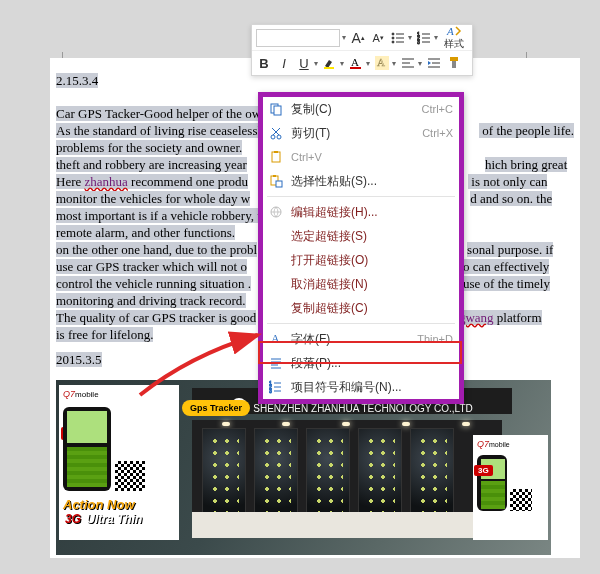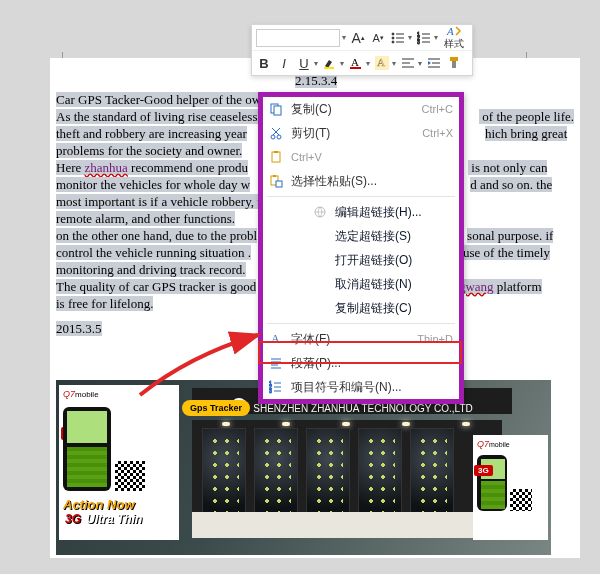--- a/index.html
+++ b/index.html
@@ -2,36 +2,36 @@
 <html><head>
 <meta charset="utf-8">
 <style>
 * { margin: 0; padding: 0; box-sizing: border-box; }
 body { width: 600px; height: 574px; background: #d8d8d8; font-family: "Microsoft YaHei", "SimSun", Arial, sans-serif; position: relative; overflow: hidden; }
 .page { position: absolute; left: 50px; top: 58px; width: 530px; height: 500px; background: #fff; }
 .ruler-tick { position: absolute; top: 52px; width: 8px; height: 8px; border-left: 1px solid #999; border-bottom: 1px solid #999; }
 .doc-text { position: absolute; left: 56px; top: 72px; width: 520px; font-size: 13px; line-height: 17px; color: #000; font-family: "Times New Roman", serif; }
 .doc-text .sel { background: #c9cdd6; }
 .doc-text .red-u { color: #701a75; border-bottom: 1px wavy #c00; text-decoration: underline wavy #c00; }
-.date1 { margin-bottom: 2px; text-align: center; }
+.date1 { margin-bottom: 16px; }
 .title-l { margin-bottom: 0; }
 .gap { height: 2px; }
 .date2 { margin-top: 6px; }
 .mini-toolbar { position: absolute; left: 251px; top: 24px; width: 222px; background: #fff; border: 1px solid #d5d5d5; box-shadow: 0 2px 5px rgba(0,0,0,0.15); font-size: 11px; }
 .mini-toolbar .row { display: flex; align-items: center; height: 25px; gap: 4px; padding: 0 4px; }
 .mini-toolbar .row.r2 { border-top: 1px solid #eee; }
 .ft-select { border: 1px solid #ccc; width: 84px; height: 18px; background: #fff; }
 .tb-icon { width: 16px; height: 16px; display: flex; align-items: center; justify-content: center; color: #333; }
 .tb-icon svg { width: 14px; height: 14px; }
 .tb-text { font-family: Arial; font-size: 13px; }
 .drop { font-size: 8px; margin-left: -2px; color: #666; }
 .style-btn { display:flex; flex-direction: column; align-items:center; font-size:10px; color:#333; margin-left: 2px; }
 .ctx-menu { position: absolute; left: 258px; top: 92px; width: 206px; background: #fff; border: 5px solid #a21caf; box-shadow: 1px 2px 6px rgba(0,0,0,0.25); font-size: 12px; color: #333; }
 .ctx-item { display: flex; align-items: center; height: 24px; padding: 0 6px 0 4px; }
-.ctx-item.disabled { color: #0f172a; margin-left: 44px; }
+.ctx-item.disabled { color: #7f1d1d; }
 .ctx-ico { width: 18px; height: 18px; display:flex; align-items:center; justify-content:center; margin-right: 6px; color: #2a6dc0; }
 .ctx-ico svg { width:14px; height:14px; }
 .ctx-label { flex: 1; }
 .ctx-shortcut { color: #999; font-size: 11px; }
 .ctx-sep { height: 1px; background: #e3e3e3; margin: 3px 4px; }
 .highlight { position: absolute; border: 2px solid #e02828; }
 .arrow { position: absolute; pointer-events: none; }
 .photo { position: absolute; left: 56px; top: 380px; width: 495px; height: 175px; background: linear-gradient(120deg,#2e3a3b 0%, #3b4a4b 40%, #5a6866 70%, #7a8683 100%); overflow: hidden; }
 .photo .banner { position: absolute; left: 136px; top: 8px; width: 320px; height: 26px; background: #1d1d1d; color:#fff; font-size:10px; display:flex; align-items:flex-end; justify-content:center; gap:6px; }
 .photo .banner .logo2 { background:#fff; color:#c00; border-radius:50%; width:16px;height:16px; display:flex;align-items:center;justify-content:center;font-weight:bold; font-size:10px;}
@@ -59,27 +59,28 @@
 
 <div class="ruler-tick" style="left:62px"></div>
 <div class="ruler-tick" style="left:526px"></div>
 
 <div class="page"></div>
 
 <div class="doc-text">
   <div class="date1"><span class="sel">2.15.3.4</span></div>
   <div class="title-l"><span class="sel">Car GPS Tacker-Good helper of the owner.</span></div>
   <div><span class="sel">As the standard of living rise ceaselessl</span><span style="display:inline-block;width:218px"></span><span class="sel"> of the people life.</span></div>
+  <div><span class="sel">problems for the society and owner.</span></div>
   <div><span class="sel">theft and robbery are increasing year</span><span style="display:inline-block;width:238px"></span><span class="sel">hich bring great</span></div>
-  <div><span class="sel">problems for the society and owner.</span></div>
   <div><span class="sel">Here </span><span class="sel red-u">zhanhua</span><span class="sel"> recommend one produ</span><span style="display:inline-block;width:220px"></span><span class="sel"> is not only can</span></div>
   <div><span class="sel">monitor the vehicles for whole day w</span><span style="display:inline-block;width:220px"></span><span class="sel">d and so on. the</span></div>
   <div><span class="sel">most important is if a vehicle robbery, t</span></div>
   <div><span class="sel">remote alarm, and other functions.</span></div>
   <div><span class="sel">on the other one hand, due to the probl</span><span style="display:inline-block;width:210px"></span><span class="sel">sonal purpose. if</span></div>
+  <div><span class="sel">use car GPS tracker which will not o</span><span style="display:inline-block;width:216px"></span><span class="sel">o can effectively</span></div>
   <div><span class="sel">control the vehicle running situation .</span><span style="display:inline-block;width:212px"></span><span class="sel">use of the timely</span></div>
   <div><span class="sel">monitoring and driving track record.</span></div>
   <div><span class="sel">The quality of car GPS tracker is good</span><span style="display:inline-block;width:196px"></span><span class="sel red-u">ngwang</span><span class="sel"> platform</span></div>
   <div><span class="sel">is free for lifelong.</span></div>
   <div class="gap"></div>
   <div class="date2"><span class="sel">2015.3.5</span></div>
 </div>
 
 <div class="photo">
   <div class="banner">

